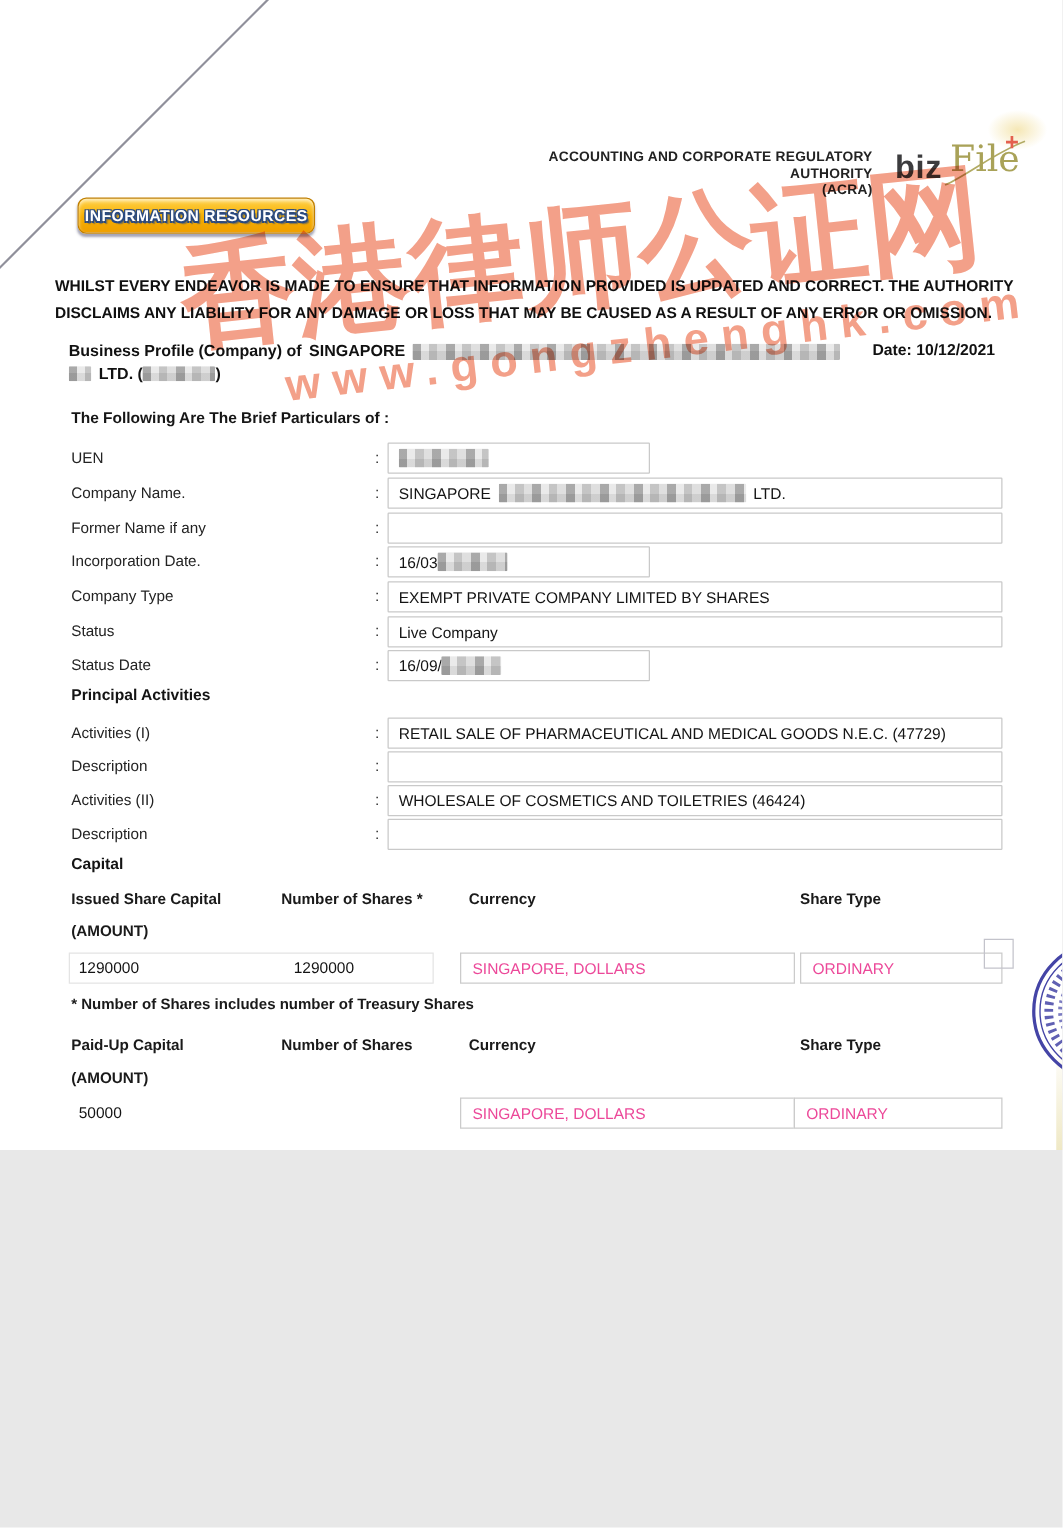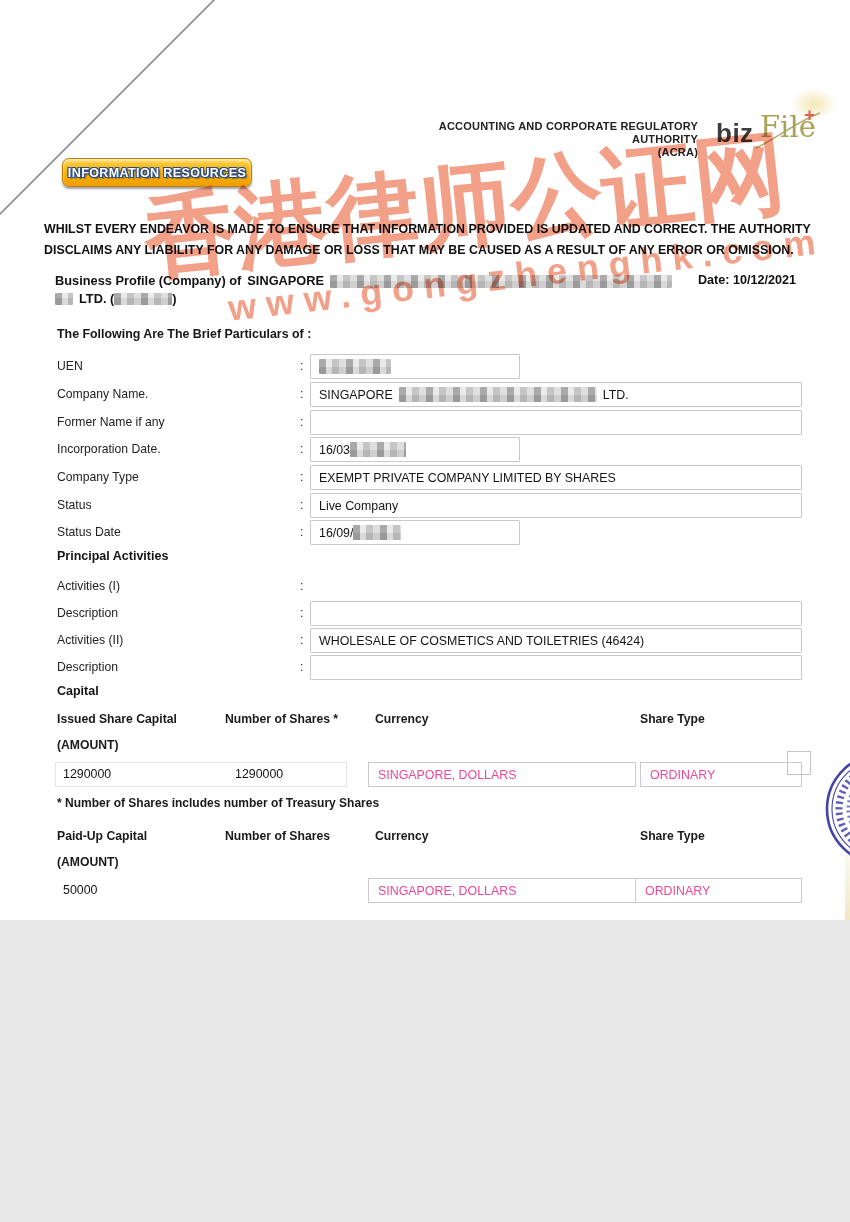--- a/index.html
+++ b/index.html
@@ -201,20 +201,23 @@
       <span>16/09/</span>
       <span class="mosaic m-sdate"></span>
     </div>
   </div>
 
   <div class="abs heading" style="top:549px">Principal Activities</div>
 
   <div class="abs frow" style="top:574px">
     <span class="flabel">Activities (I)</span>
     <span class="colon">:</span>
+    <div class="fbox long">
+      <span>RETAIL SALE OF PHARMACEUTICAL AND MEDICAL GOODS N.E.C. (47729)</span>
+    </div>
   </div>
   <div class="abs frow" style="top:601px">
     <span class="flabel">Description</span>
     <span class="colon">:</span>
     <div class="fbox long"></div>
   </div>
   <div class="abs frow" style="top:628px">
     <span class="flabel">Activities (II)</span>
     <span class="colon">:</span>
     <div class="fbox long">

